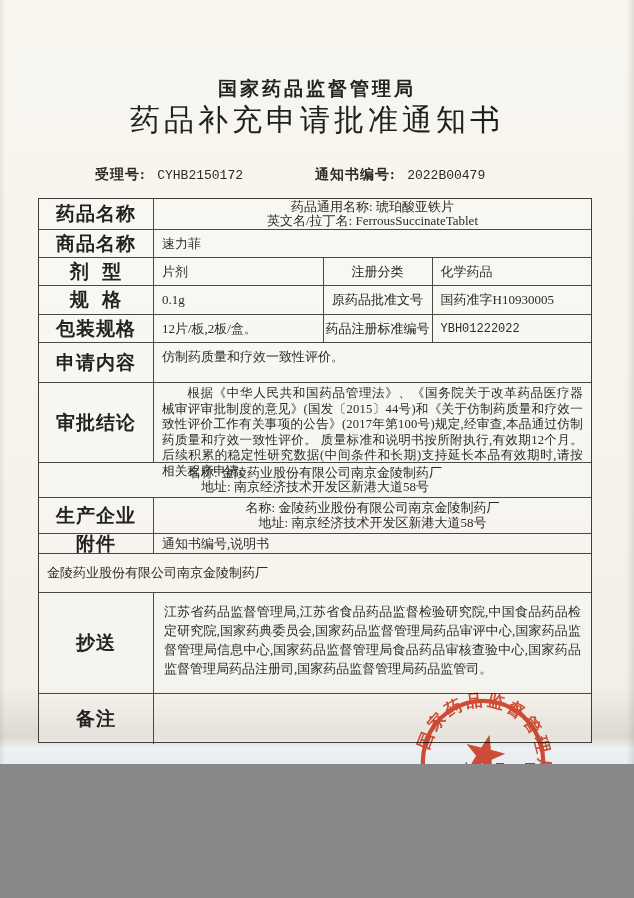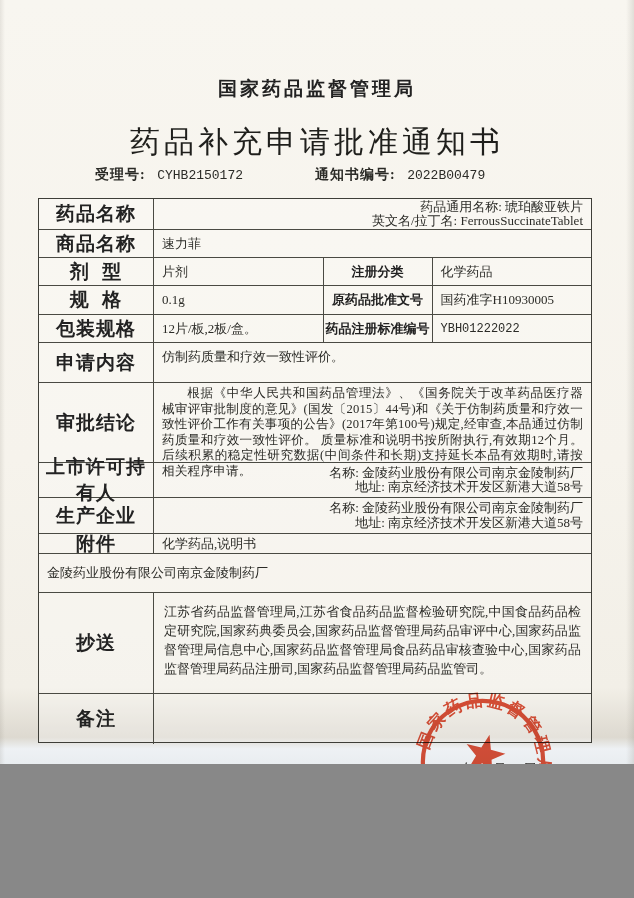--- a/index.html
+++ b/index.html
@@ -15,21 +15,21 @@
   .paper::before{content:"";position:absolute;right:0;top:0;bottom:0;width:8px;
     background:linear-gradient(270deg,rgba(120,115,105,0.18),rgba(120,115,105,0));}
   .paper::after{content:"";position:absolute;left:0;top:0;bottom:0;width:5px;
     background:linear-gradient(90deg,rgba(120,115,105,0.14),rgba(120,115,105,0));}
   .org-title{
     position:absolute;top:76px;left:0;width:100%;
     text-align:center;font-family:"Liberation Sans","DejaVu Sans",sans-serif;
     font-weight:bold;font-size:19px;letter-spacing:3px;color:#222;
   }
   .doc-title{
-    position:absolute;top:122px;left:0;width:100%;
+    position:absolute;top:100px;left:0;width:100%;
     text-align:center;font-size:30px;letter-spacing:4px;color:#1f1f1c;
   }
   .meta{position:absolute;top:166px;left:0;width:100%;height:20px;font-size:14px;}
   .meta-label{font-weight:bold;letter-spacing:1px;}
   .meta-value{font-family:"Liberation Mono","DejaVu Sans Mono",monospace;font-size:13px;margin-left:8px;}
   .meta-left{position:absolute;left:95px;top:0;}
   .meta-right{position:absolute;left:315px;top:0;}
   .form-table{
     position:absolute;left:38px;top:198px;width:554px;height:545px;
     border:1.5px solid #3e3e38;box-sizing:border-box;
@@ -42,27 +42,27 @@
   .r10{height:39px}.r11{height:101px}.r12{height:50px}
   .cell{box-sizing:border-box;display:flex;align-items:center;}
   .label{
     width:115px;flex:0 0 115px;justify-content:center;
     border-right:1px solid #4a4a43;
     font-family:Liberation Mono, monospace;
     font-weight:bold;font-size:19px;letter-spacing:1px;color:#222;
     text-align:center;padding:0 2px;
   }
   .content{flex:1;padding:1px 8px;font-size:13px;min-width:0;}
-  .content.two-line{flex-direction:column;align-items:flex-end;justify-content:center;line-height:14.5px;}
+  .content.two-line{flex-direction:column;align-items:center;justify-content:center;line-height:14.5px;}
   .content.top{align-items:flex-start;padding-top:5px;}
   .lab2{
     width:110px;flex:0 0 110px;justify-content:center;
     border-left:1px solid #4a4a43;border-right:1px solid #4a4a43;
     font-family:"Liberation Sans","DejaVu Sans",sans-serif;
-    font-weight:bold;font-size:13px;color:#222;text-align:center;padding:0 2px;margin-left:10px;
+    font-weight:normal;font-size:13px;color:#222;text-align:center;padding:0 2px;margin-left:10px;
   }
   .val3{flex:1;padding:1px 8px;font-size:13px;}
   .mono{font-family:"Liberation Mono","DejaVu Sans Mono",monospace;font-size:12px;}
   .para{
     display:block;font-size:12.6px;line-height:15.6px;text-align:justify;
     text-indent:2em;padding:3px 8px;letter-spacing:0.2px;align-items:flex-start;
   }
   .para2{
     display:block;font-size:13px;line-height:19px;text-align:justify;
     padding:9px 10px;align-items:flex-start;
@@ -139,38 +139,37 @@
       <div class="cell label">申请内容</div>
       <div class="cell content top">仿制药质量和疗效一致性评价。</div>
     </div>
 
     <div class="row r6">
       <div class="cell label">审批结论</div>
       <div class="cell content para">根据《中华人民共和国药品管理法》、《国务院关于改革药品医疗器械审评审批制度的意见》(国发〔2015〕44号)和《关于仿制药质量和疗效一致性评价工作有关事项的公告》(2017年第100号)规定,经审查,本品通过仿制药质量和疗效一致性评价。 质量标准和说明书按所附执行,有效期12个月。 后续积累的稳定性研究数据(中间条件和长期)支持延长本品有效期时,请按相关程序申请。</div>
     </div>
 
     <div class="row r7">
-      <div class="cell label">上市许可持有人</div>
       <div class="cell content two-line">
         <div>名称: 金陵药业股份有限公司南京金陵制药厂</div>
         <div>地址: 南京经济技术开发区新港大道58号</div>
       </div>
     </div>
 
     <div class="row r8">
       <div class="cell label">生产企业</div>
       <div class="cell content two-line">
         <div>名称: 金陵药业股份有限公司南京金陵制药厂</div>
         <div>地址: 南京经济技术开发区新港大道58号</div>
       </div>
     </div>
 
     <div class="row r9">
       <div class="cell label">附件</div>
-      <div class="cell content">化学药品,说明书</div>
+      <div class="cell content">通知书编号,说明书</div>
     </div>
 
     <div class="row r10">
       <div class="cell content">金陵药业股份有限公司南京金陵制药厂</div>
     </div>
 
     <div class="row r11">
       <div class="cell label">抄送</div>
       <div class="cell content para2">江苏省药品监督管理局,江苏省食品药品监督检验研究院,中国食品药品检定研究院,国家药典委员会,国家药品监督管理局药品审评中心,国家药品监督管理局信息中心,国家药品监督管理局食品药品审核查验中心,国家药品监督管理局药品注册司,国家药品监督管理局药品监管司。</div>
     </div>

